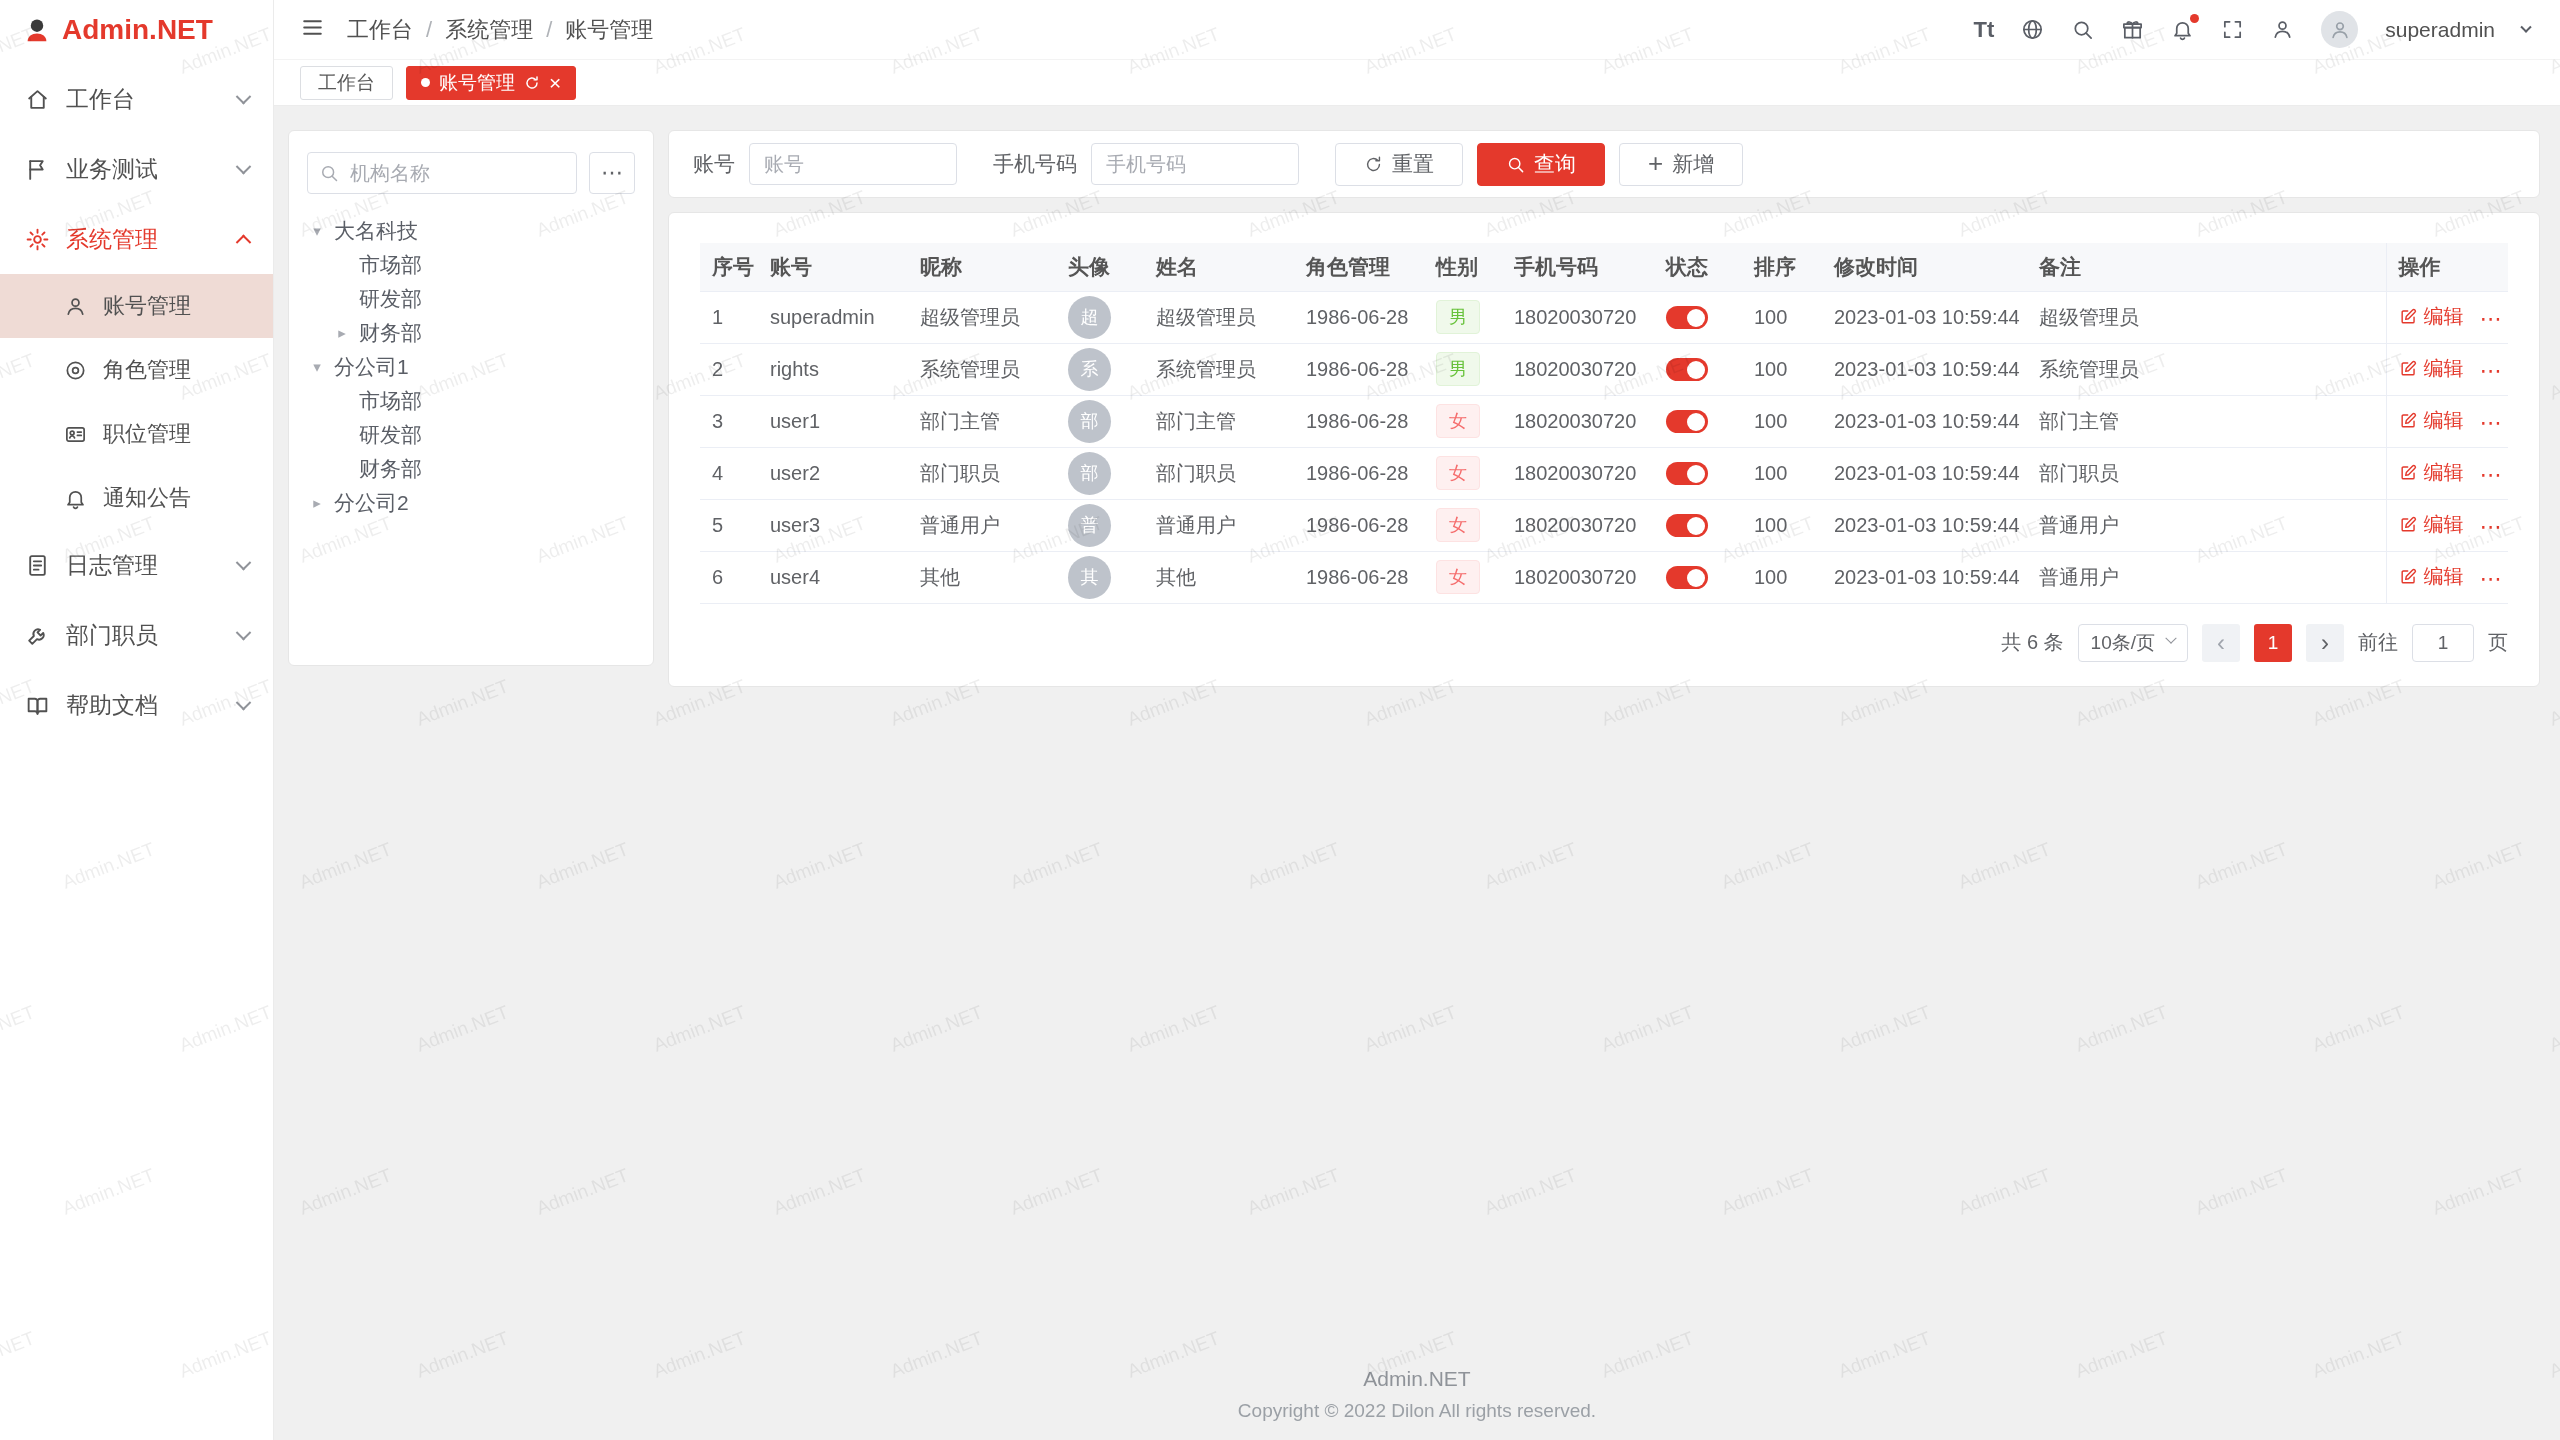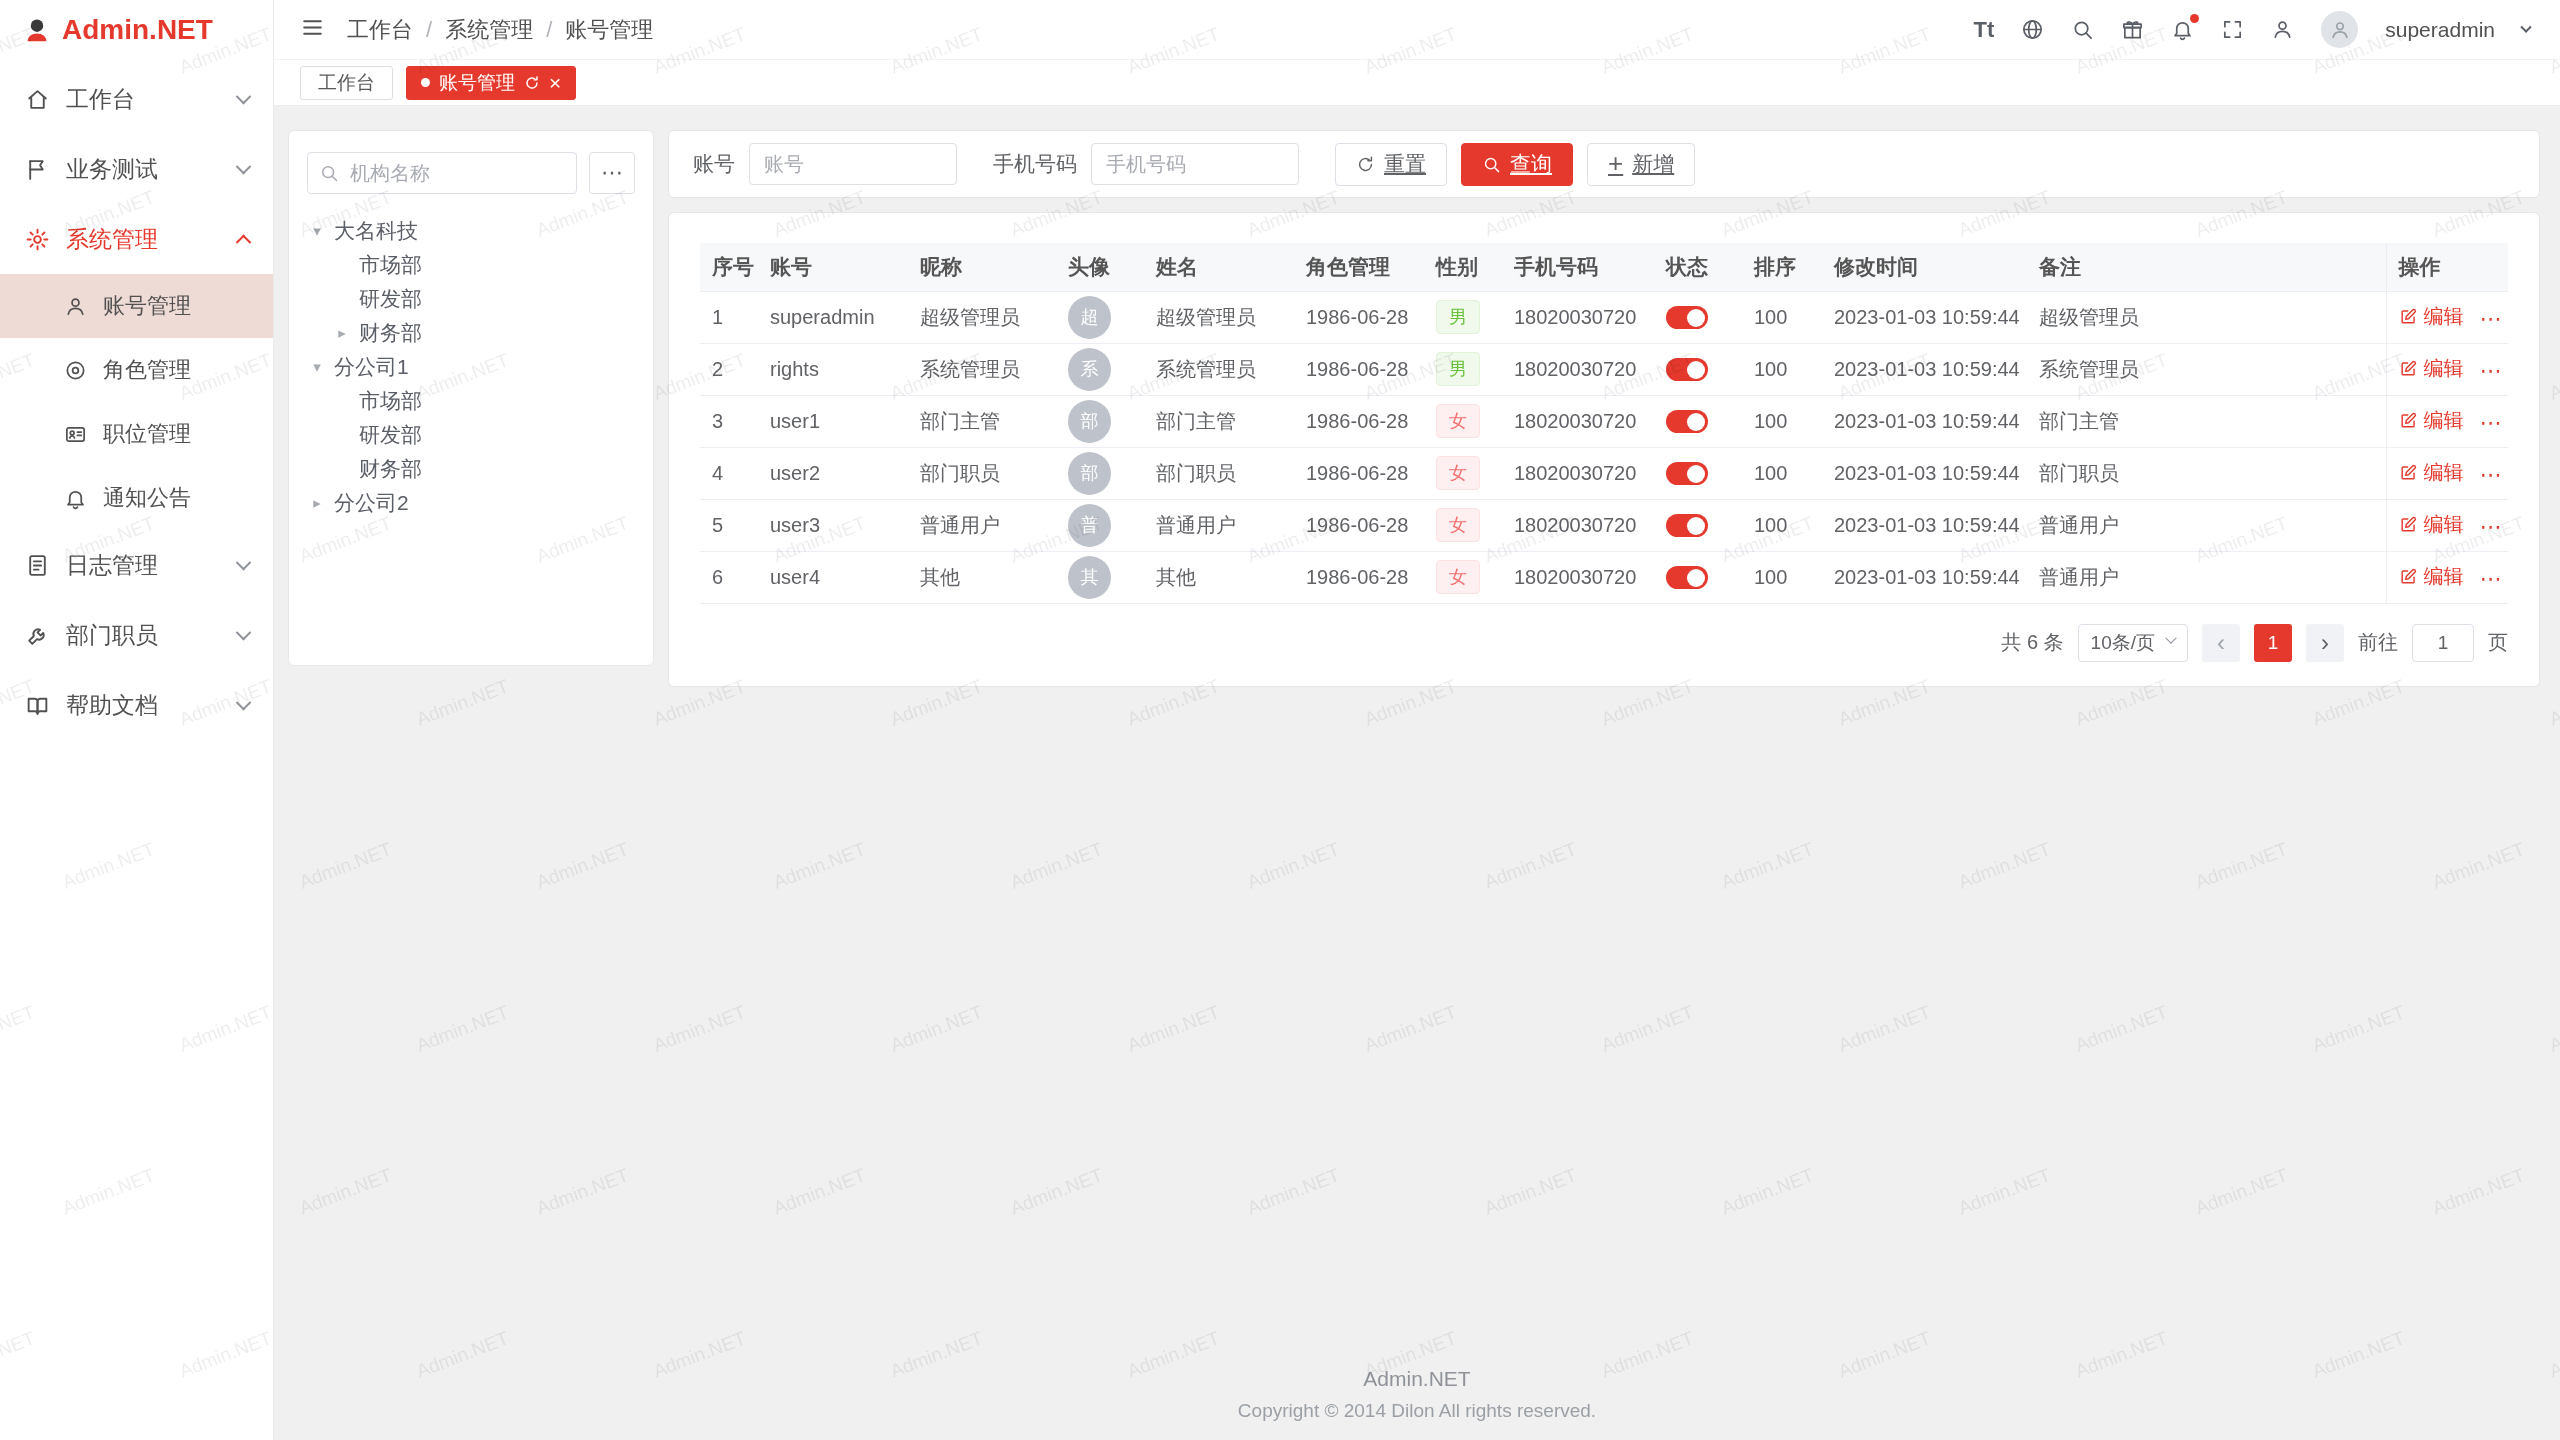--- a/index.html
+++ b/index.html
@@ -66,21 +66,21 @@
   .tree { margin-top:20px; font-size:21px; color:#5a5e66; }
   .tnode { height:34px; display:flex; align-items:center; gap:7px; cursor:pointer; }
   .tnode .caret { width:20px; text-align:center; color:#a8abb2; font-size:15px; }
   .tnode.lvl1 { padding-left:25px; }
 
   .right-col { flex:1; margin-left:14px; display:flex; flex-direction:column; height:536px; }
   .query-card { height:68px; display:flex; align-items:center; padding:0 24px; gap:14px; flex-shrink:0; }
   .q-label { font-size:21px; color:#606266; }
   .q-input { width:208px; height:42px; border:1px solid #dcdfe6; border-radius:4px; padding:0 14px; font-size:20px; color:#515151; outline:none; }
   .gap-l { margin-left:22px; }
-  .btn { height:43px; border-radius:4px; display:inline-flex; align-items:center; gap:9px; font-size:21px; padding:0 20px; border:1px solid #dcdfe6; background:#fff; color:#606266; cursor:pointer;text-decoration:underline; }
+  .btn { height:43px; border-radius:4px; display:inline-flex; align-items:center; gap:9px; font-size:21px; padding:0 28px; border:1px solid #dcdfe6; background:#fff; color:#606266; cursor:pointer; }
   .btn svg { width:19px; height:19px; }
   .btn.danger { background:#e4392c; border-color:#e4392c; color:#fff; }
   .btn .plus { font-size:26px; line-height:1; margin-top:-3px; }
 
   .table-card { margin-top:14px; flex:1; padding:30px 31px 24px; display:flex; flex-direction:column; }
   table { width:100%; border-collapse:collapse; table-layout:fixed; }
   th { height:48px; background:#f7f8fa; font-size:21px; color:#555; font-weight:bold; text-align:left; padding:0 12px; border-bottom:1px solid #ebeef5; overflow:hidden; white-space:nowrap; }
   td { height:52px; font-size:20px; color:#606266; padding:0 12px; border-bottom:1px solid #ebeef5; overflow:hidden; white-space:nowrap; }
   th.ops, td.ops { border-left:1px solid #ebeef5; }
   .tag { display:inline-block; min-width:44px; text-align:center; font-size:18px; padding:4px 10px; border-radius:4px; }
@@ -573,21 +573,21 @@
             <span>前往</span>
             <input class="pg-input" value="1" style="">
             <span>页</span>
           </div>
         </div>
 
       </div>
 
       <div class="footer">
         <div class="f1">Admin.NET</div>
-        <div class="f2">Copyright © 2014 Dilon All rights reserved.</div>
+        <div class="f2">Copyright © 2022 Dilon All rights reserved.</div>
       </div>
 
     </div>
   </div>
 </div>
 
 <div id="watermark">
     <span style="left: -60px; top: 40px;">Admin.NET</span>
     <span style="left: 177px; top: 40px;">Admin.NET</span>
     <span style="left: 414px; top: 40px;">Admin.NET</span>

